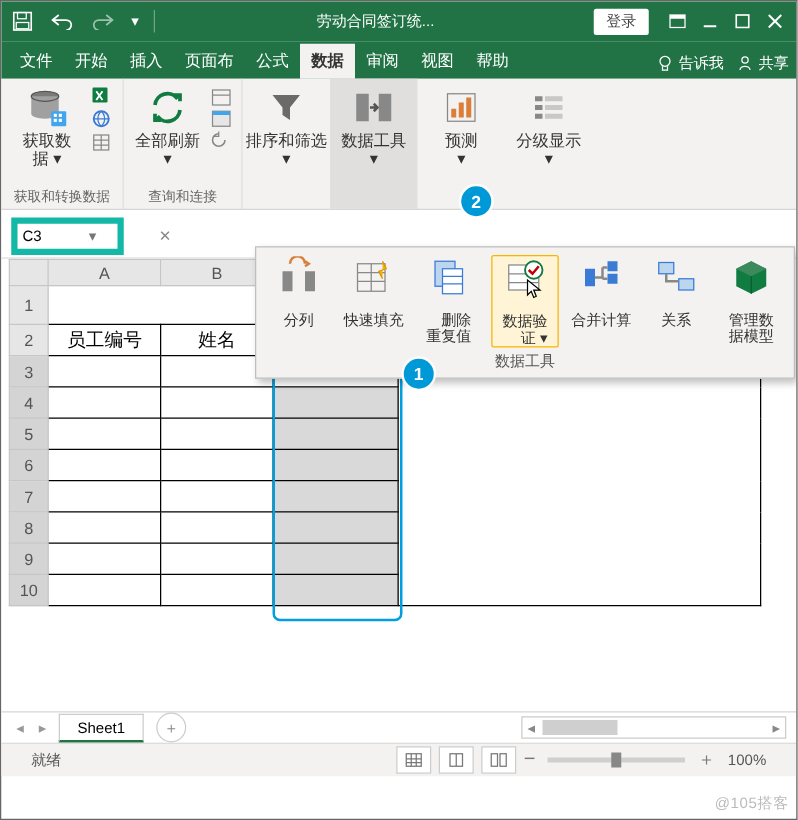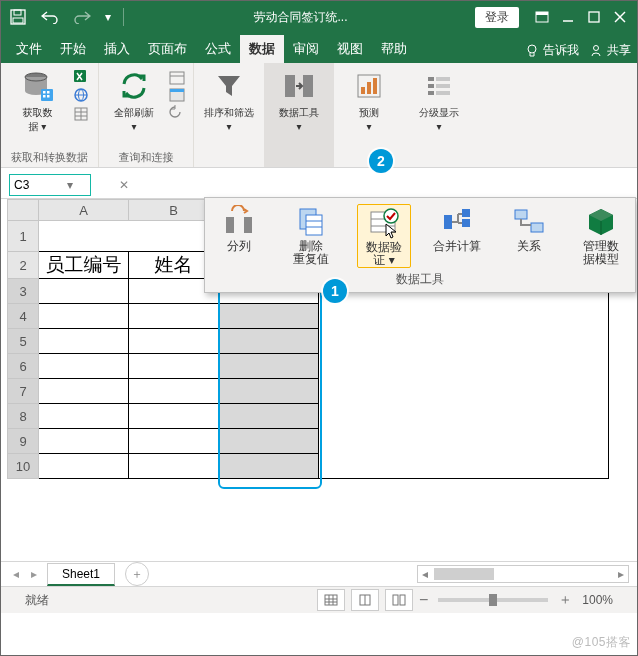--- a/index.html
+++ b/index.html
@@ -29,50 +29,50 @@
   .tab.active{background:var(--ribbon-bg);color:#333;font-weight:bold;}
   .tabs-right{margin-left:auto;display:flex;align-items:flex-end;gap:10px;padding-bottom:4px;}
   .tell-me{display:flex;align-items:center;gap:4px;}
   
   .ribbon{height:104px;background:var(--ribbon-bg);border-bottom:1px solid var(--ribbon-border);display:flex;position:relative;}
   .group{display:flex;flex-direction:column;align-items:center;padding:4px 6px 0 6px;border-right:1px solid #e0ded9;}
   .group-inner{flex:1;display:flex;align-items:flex-start;gap:4px;}
   .group-label{font-size:11px;color:#666;padding:2px 4px;}
   .big-btn{display:flex;flex-direction:column;align-items:center;width:58px;cursor:pointer;padding-top:2px;}
   .big-btn .ic{width:34px;height:34px;display:flex;align-items:center;justify-content:center;}
-  .big-btn .lbl{text-align:center;font-size:10px;line-height:14px;margin-top:3px;color:#333;}
+  .big-btn .lbl{text-align:center;font-size:13px;line-height:14px;margin-top:3px;color:#333;}
   .mini-icons-block{display:flex;flex-direction:column;gap:3px;justify-content:center;height:56px;margin-left:2px;}
   .mini-icons-block svg{display:block;}
   .data-tools-group{background:#e1dfdd;}
   
   .badge{position:absolute;width:24px;height:24px;border-radius:50%;background:#0099d8;color:#fff;display:flex;align-items:center;justify-content:center;font-size:14px;font-weight:bold;z-index:30;box-shadow:0 0 0 2px rgba(255,255,255,.8);}
   
   .fx-row{height:26px;display:flex;align-items:center;border-bottom:1px solid var(--ribbon-border);background:#fff;}
   .fx-row.pad{padding-top:6px;padding-bottom:2px;height:auto;}
-  .namebox{width:80px;margin-left:8px;border:1px solid #14b8a6;height:20px;display:flex;align-items:center;background:#fff;}
+  .namebox{width:80px;margin-left:8px;border:5px solid #14b8a6;height:20px;display:flex;align-items:center;background:#fff;}
   .namebox span{flex:1;padding:0 4px;}
   .namebox .dd{width:16px;color:#777;text-align:center;}
   .fx-btn{width:26px;text-align:center;color:#888;}
   
   .float-panel{position:absolute;left:203px;top:196px;width:430px;background:var(--ribbon-bg);border:1px solid #bfbfbf;box-shadow:2px 3px 6px rgba(0,0,0,.25);z-index:20;padding-top:4px;}
   .float-inner{display:flex;align-items:flex-start;justify-content:space-between;padding:2px 8px 0 8px;}
   .float-item{display:flex;flex-direction:column;align-items:center;width:52px;cursor:pointer;}
   .float-item .ic{width:34px;height:34px;display:flex;align-items:center;justify-content:center;}
-  .float-item .lbl{font-size:12px;text-align:center;line-height:13px;margin-top:2px;color:#333;}
+  .float-item .lbl{font-size:12px;text-align:right;line-height:13px;margin-top:12px;color:#333;}
   .float-item.highlight{border:1px solid #f7b500;background:#fff4d6;border-radius:2px;}
   .float-title{text-align:center;font-size:12px;color:#555;padding:3px 0 4px 0;}
   
   .sheet-area{position:relative;}
   .grid{border-collapse:collapse;table-layout:fixed;margin-left:6px;}
   .grid th,.grid td{border:1px solid var(--grid-line);height:24px;padding:0;text-align:center;font-size:13px;}
   .grid .colhead{background:var(--grid-head);color:#555;font-weight:normal;height:20px;}
   .grid .rowhead{background:var(--grid-head);color:#555;font-weight:normal;width:30px;}
   .grid .corner{background:var(--grid-head);width:30px;height:20px;}
   .grid td.thickcell{border:1.5px solid #000;}
-  .grid tr.hdrrow td{border:1.5px solid #000;font-size:19px;}
+  .grid tr.hdrrow td{border:1.5px solid #000;font-size:15px;}
   .grid td.sel{background:#d9d9d9;}
   .sel-overlay{position:absolute;border:2.5px solid var(--sel-border);border-radius:6px;pointer-events:none;z-index:10;}
   .row1td{border-bottom:1.5px solid #000 !important;}
   
   .sheet-tabs{height:24px;background:#fff;border-top:1px solid var(--ribbon-border);display:flex;align-items:center;padding-left:6px;position:relative;}
   .nav-arrow{width:18px;text-align:center;color:#999;}
   .sheet-tab{padding:3px 14px;border:1px solid #ccc;border-bottom:2px solid var(--excel-green);background:#fff;margin-left:4px;font-size:12px;}
   .add-sheet{width:22px;height:22px;border:1px solid #ccc;border-radius:50%;display:flex;align-items:center;justify-content:center;margin-left:10px;color:#888;}
   .h-scroll{position:absolute;right:8px;top:3px;width:210px;height:16px;border:1px solid #ccc;display:flex;align-items:center;background:#fff;}
   .h-scroll .thumb{width:60px;height:12px;background:#cfcfcf;margin-left:2px;}
@@ -328,20 +328,32 @@
               <rect x="22" y="12" width="8" height="16" fill="#888"></rect>
               <path d="M10 6 a6 6 0 1 1 12 0" fill="none" stroke="#d97f3a" stroke-width="2"></path>
               <path d="M22 4 l3 2 -3 2" fill="none" stroke="#d97f3a" stroke-width="2"></path>
             </svg>
         </div>
         <div class="lbl" style="white-space:pre-line">分列</div>
       </div>
       <div class="float-item">
         <div class="ic">
           <svg width="34" height="32" viewBox="0 0 34 32">
+              <rect x="4" y="6" width="22" height="22" fill="none" stroke="#888"></rect>
+              <line x1="4" y1="13" x2="26" y2="13" stroke="#888"></line>
+              <line x1="4" y1="20" x2="26" y2="20" stroke="#888"></line>
+              <line x1="15" y1="6" x2="15" y2="28" stroke="#888"></line>
+              <path d="M24 4 l3 6 -6 2 3 6" fill="#f7b500" stroke="#d99500"></path>
+            </svg>
+        </div>
+        <div class="lbl" style="white-space:pre-line">快速填充</div>
+      </div>
+      <div class="float-item">
+        <div class="ic">
+          <svg width="34" height="32" viewBox="0 0 34 32">
               <rect x="6" y="4" width="16" height="20" fill="#bcd6f0" stroke="#3a7bd5"></rect>
               <rect x="12" y="10" width="16" height="20" fill="#fff" stroke="#3a7bd5"></rect>
               <line x1="12" y1="16" x2="28" y2="16" stroke="#3a7bd5"></line>
               <line x1="12" y1="22" x2="28" y2="22" stroke="#3a7bd5"></line>
             </svg>
         </div>
         <div class="lbl" style="white-space:pre-line">删除
 重复值</div>
       </div>
       <div class="float-item highlight">

